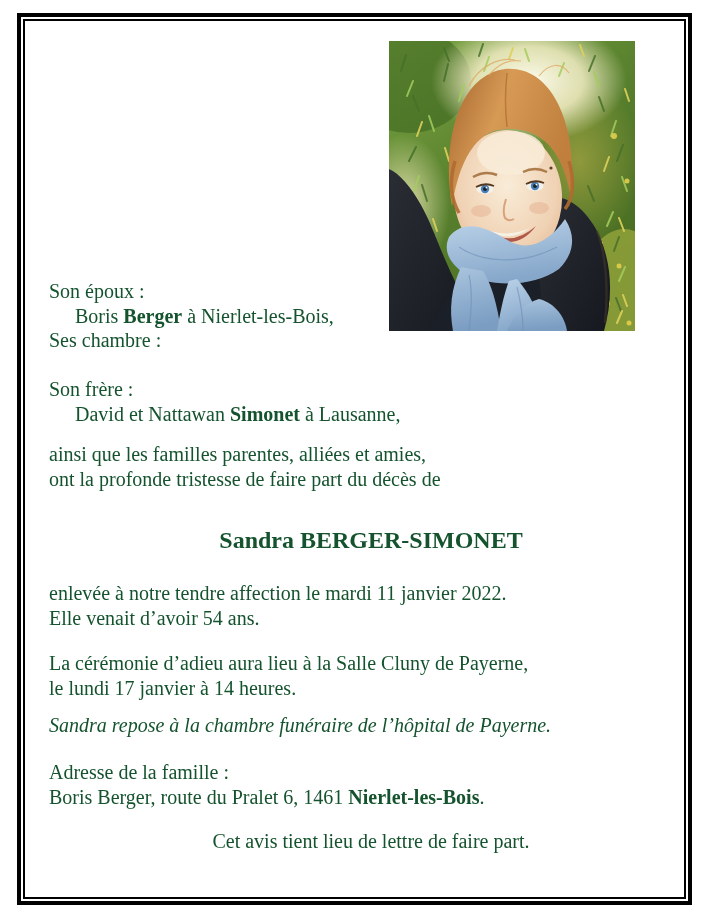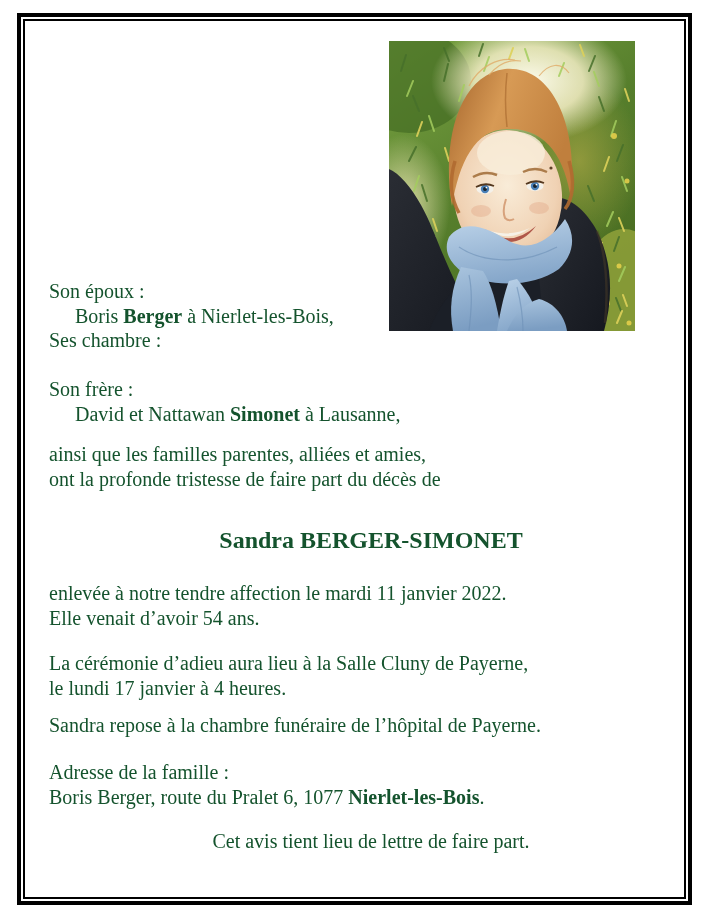--- a/index.html
+++ b/index.html
@@ -37,21 +37,21 @@
   .title{
     position:absolute;left:49px;right:16px;top:513px;margin:12px;
     font-size:24px;line-height:30px;font-weight:bold;text-align:center;
     white-space:pre;
   }
   .center{text-align:center;}
   .p1{top:279px;}
   .p2{top:442px;}
   .p3{top:581px;}
   .p4{top:651px;}
-  .p5{top:713px;}
+  .p5{top:713px;font-style:italic;}
   .p6{top:760px;}
   .p7{top:829px;}
 </style>
 </head>
 <body>
 
 <div class="page">
   <div class="frame">
     <div class="frame-inner"></div>
   </div>
@@ -196,26 +196,26 @@
 
   <p class="title">Sandra BERGER-SIMONET</p>
 
   <p class="blk p3">
     <span class="line">enlevée à notre tendre affection le mardi 11 janvier 2022.</span><br>
     <span class="line">Elle venait d’avoir 54 ans.</span>
   </p>
 
   <p class="blk p4">
     <span class="line">La cérémonie d’adieu aura lieu à la Salle Cluny de Payerne,</span><br>
-    <span class="line">le lundi 17 janvier à 4 heures.</span>
+    <span class="line">le lundi 17 janvier à 14 heures.</span>
   </p>
 
   <p class="blk p5">
     <span class="line">Sandra repose à la chambre funéraire de l’hôpital de Payerne.</span>
   </p>
 
   <p class="blk p6">
     <span class="line">Adresse de la famille :</span><br>
-    <span class="line"><span>Boris Berger, route du Pralet 6, 1077 </span><span class="b">Nierlet-les-Bois</span><span>.</span></span>
+    <span class="line"><span>Boris Berger, route du Pralet 6, 1461 </span><span class="b">Nierlet-les-Bois</span><span>.</span></span>
   </p>
 
   <p class="blk p7 center">Cet avis tient lieu de lettre de faire part.</p>
 </div>
 
 </body></html>

